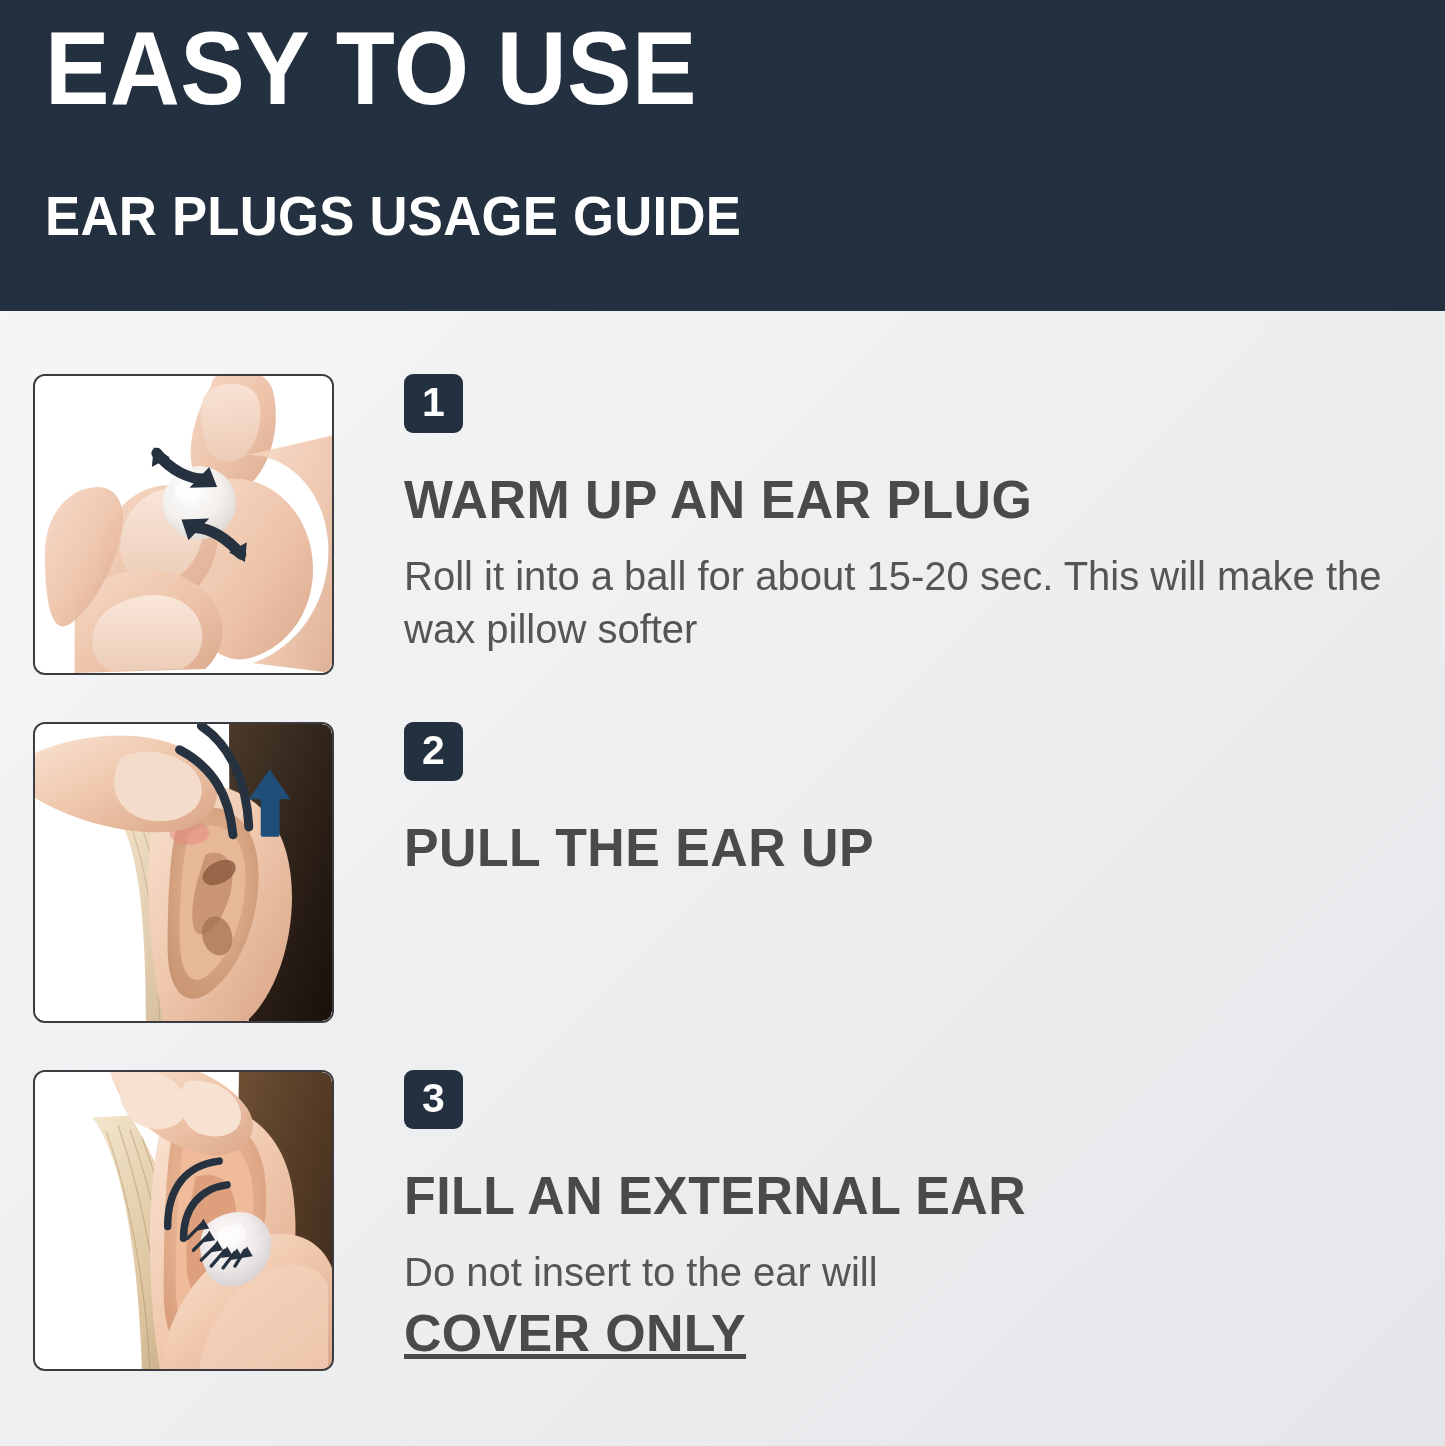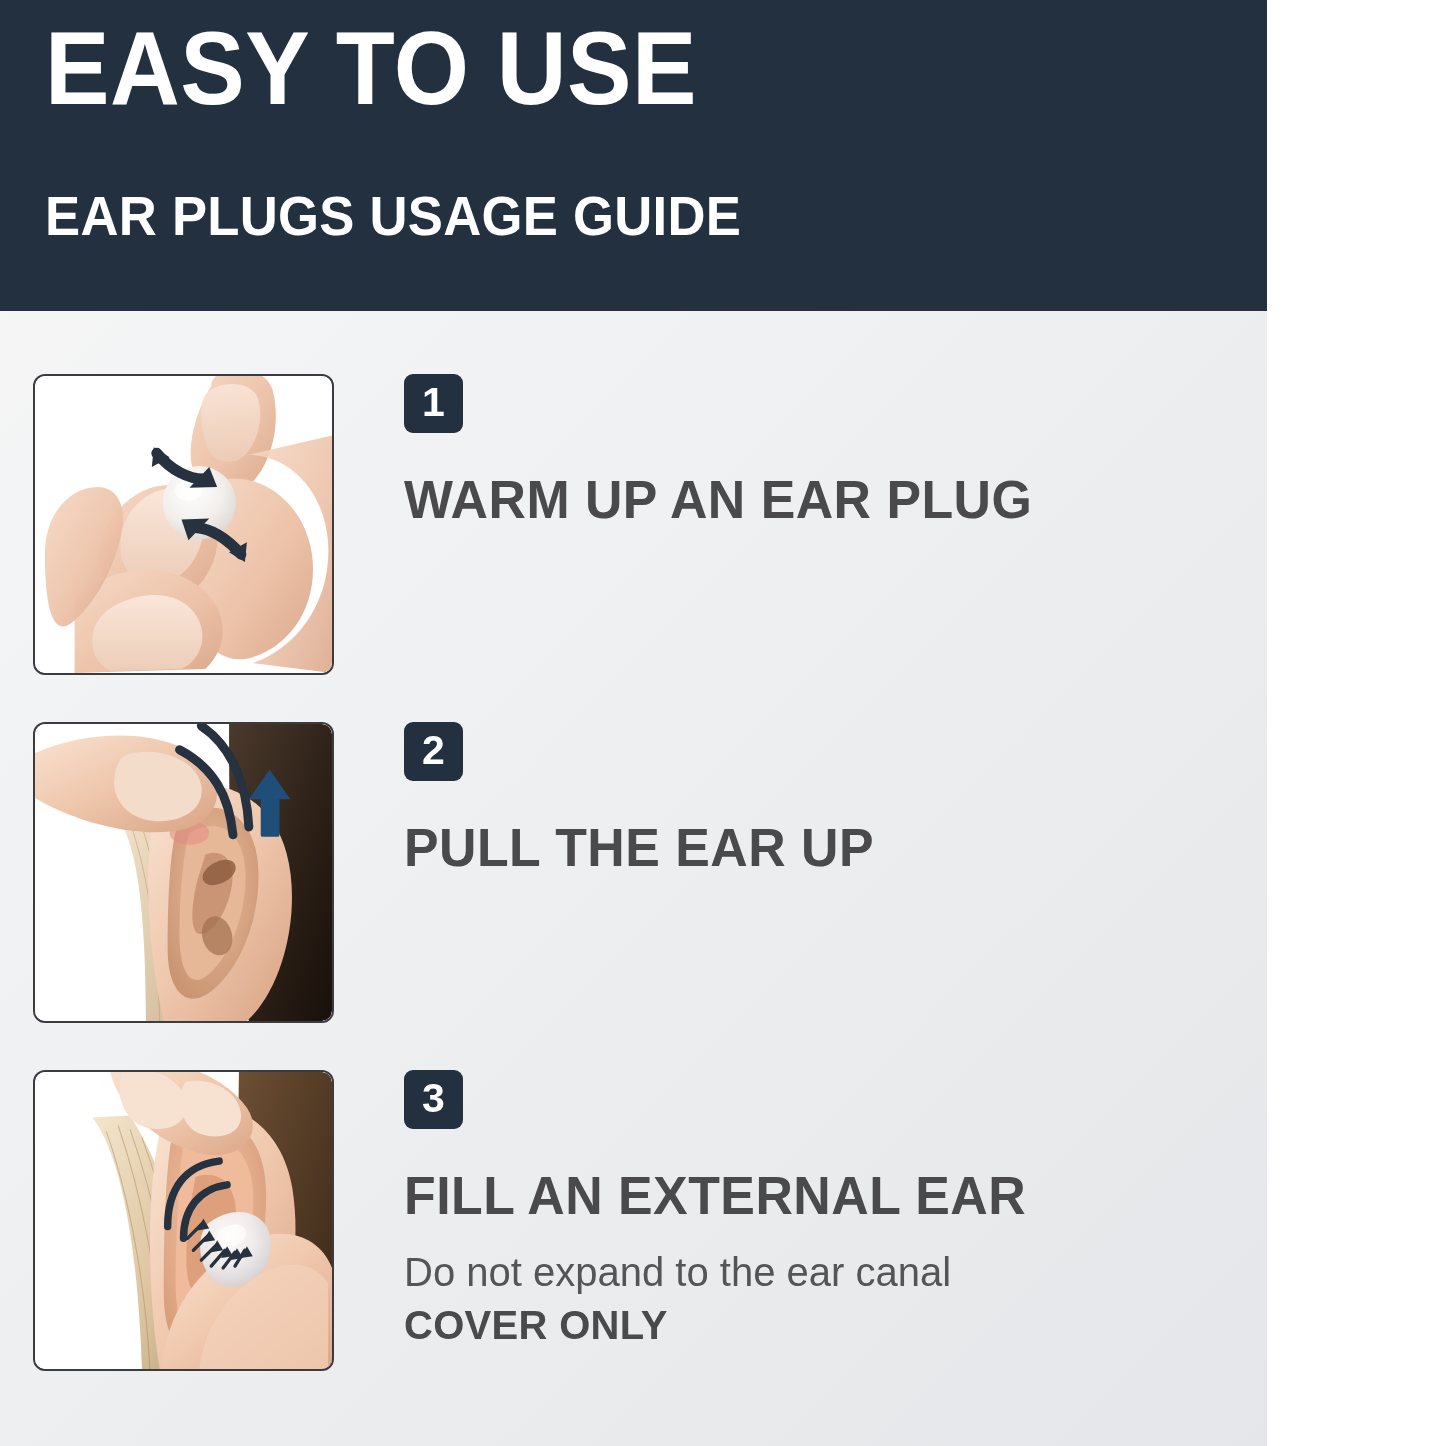--- a/index.html
+++ b/index.html
@@ -6,21 +6,21 @@
     margin: 0;
     padding: 0;
     background: #ffffff;
   }
   body {
     font-family: "Liberation Sans", sans-serif;
   }
 
   .poster {
     position: relative;
-    width: 1267px;
+    width: 1445px;
     height: 1446px;
     overflow: hidden;
     background: linear-gradient(135deg, #f7f7f8 0%, #f0f1f2 40%, #e4e6e9 100%);
   }
 
   
   .header {
     position: absolute;
     left: 0;
     top: 0;
@@ -129,25 +129,26 @@
   }
   .step-desc {
     margin-top: 24px;
     font-size: 40px;
     line-height: 1.32;
     color: #555558;
     font-weight: normal;
     max-width: 985px;
   }
   .step-desc-strong {
-    font-size: 40px;
+    font-size: 52px;
     line-height: 1.32;
     color: #4a4a4c;
     font-weight: bold;
     letter-spacing: 0.3px;
+    text-decoration: underline;
   }
 
   
   .art { position: absolute; inset: 0; }
   .art svg { display: block; width: 100%; height: 100%; }
 </style>
 </head>
 <body>
 
 <div class="poster">
@@ -208,20 +209,21 @@
               <path d="M120 72 L136 82 L118 92 Z" fill="#26323f"></path>
               <path d="M212 188 L196 178 L214 168 Z" fill="#26323f"></path>
             </svg>
           </div>
         </div>
       </div>
 
       <div class="text-col">
         <div class="badge">1</div>
         <div class="step-title">WARM UP AN EAR PLUG</div>
+        <div class="step-desc">Roll it into a ball for about 15-20 sec. This will make the wax pillow softer</div>
       </div>
     </div>
 
     <div class="step step-2">
 
       <div class="thumb">
         <div class="thumb-inner">
           <div class="art">
             <svg viewBox="0 0 300 300" preserveAspectRatio="xMidYMid slice">
               <defs>
@@ -370,19 +372,19 @@
                 <path d="M214 176 L220 186 L208 188 Z"></path>
               </g>
             </svg>
           </div>
         </div>
       </div>
 
       <div class="text-col">
         <div class="badge">3</div>
         <div class="step-title">FILL AN EXTERNAL EAR</div>
-        <div class="step-desc">Do not expand to the ear canal</div>
+        <div class="step-desc">Do not insert to the ear will</div>
         <div class="step-desc-strong">COVER ONLY</div>
       </div>
     </div>
 
   </div>
 </div>
 
 </body></html>

